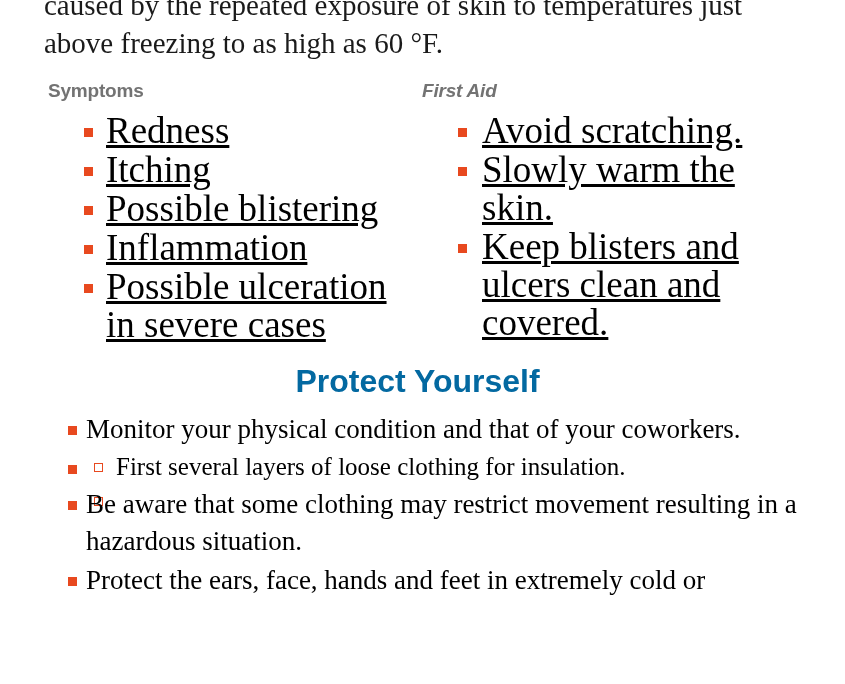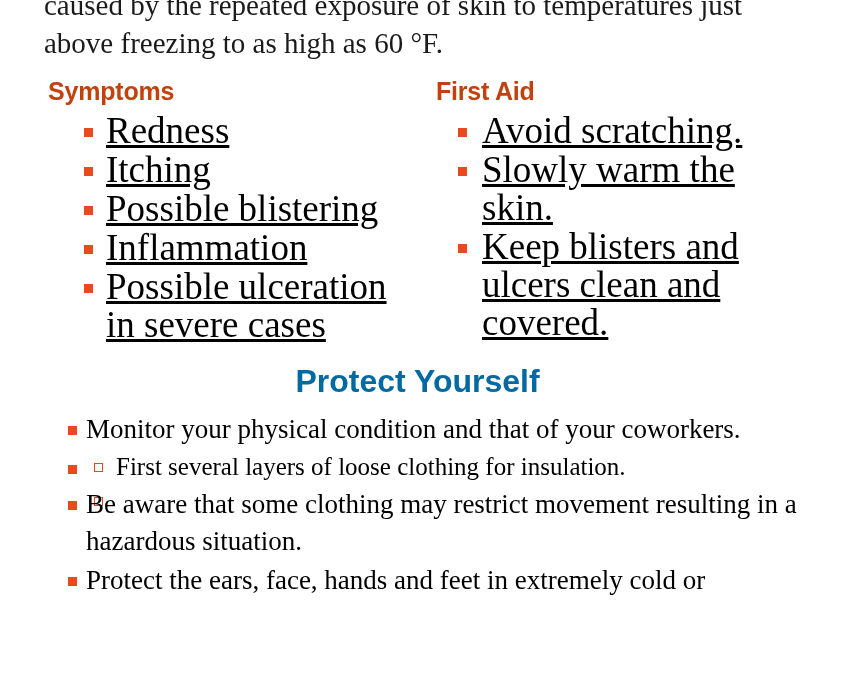--- a/index.html
+++ b/index.html
@@ -46,28 +46,29 @@
   .col-left {
     width: 376px;
     flex: 0 0 376px;
   }
   .col-right {
     flex: 1 1 auto;
   }
   .col-head {
     font-family: "Liberation Sans", sans-serif;
     font-weight: bold;
-    font-size: 25px;
+    font-size: 19px;
     line-height: 30px;
     letter-spacing: -0.2px;
     margin: 0 0 6px 4px;
-    color: #c2410c;
+    color: #737373;
   }
   .col-right .col-head {
-    margin-left: 16px;
+    margin-left: 2px;
+    font-style: italic;
   }
 
   ul.bullets {
     list-style: none;
     margin: 0;
     padding: 0;
   }
   ul.bullets > li {
     position: relative;
     padding-left: 32px;

